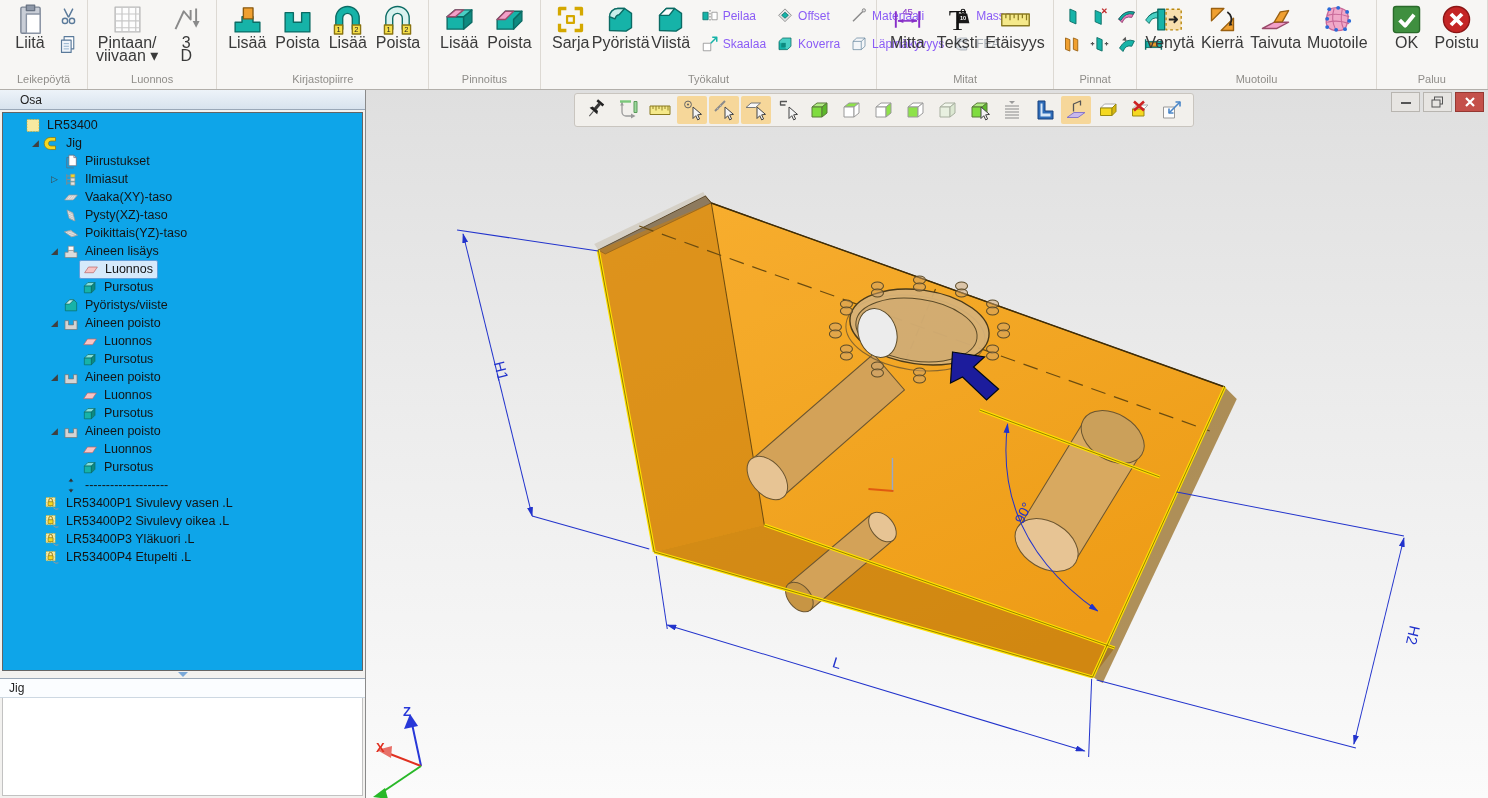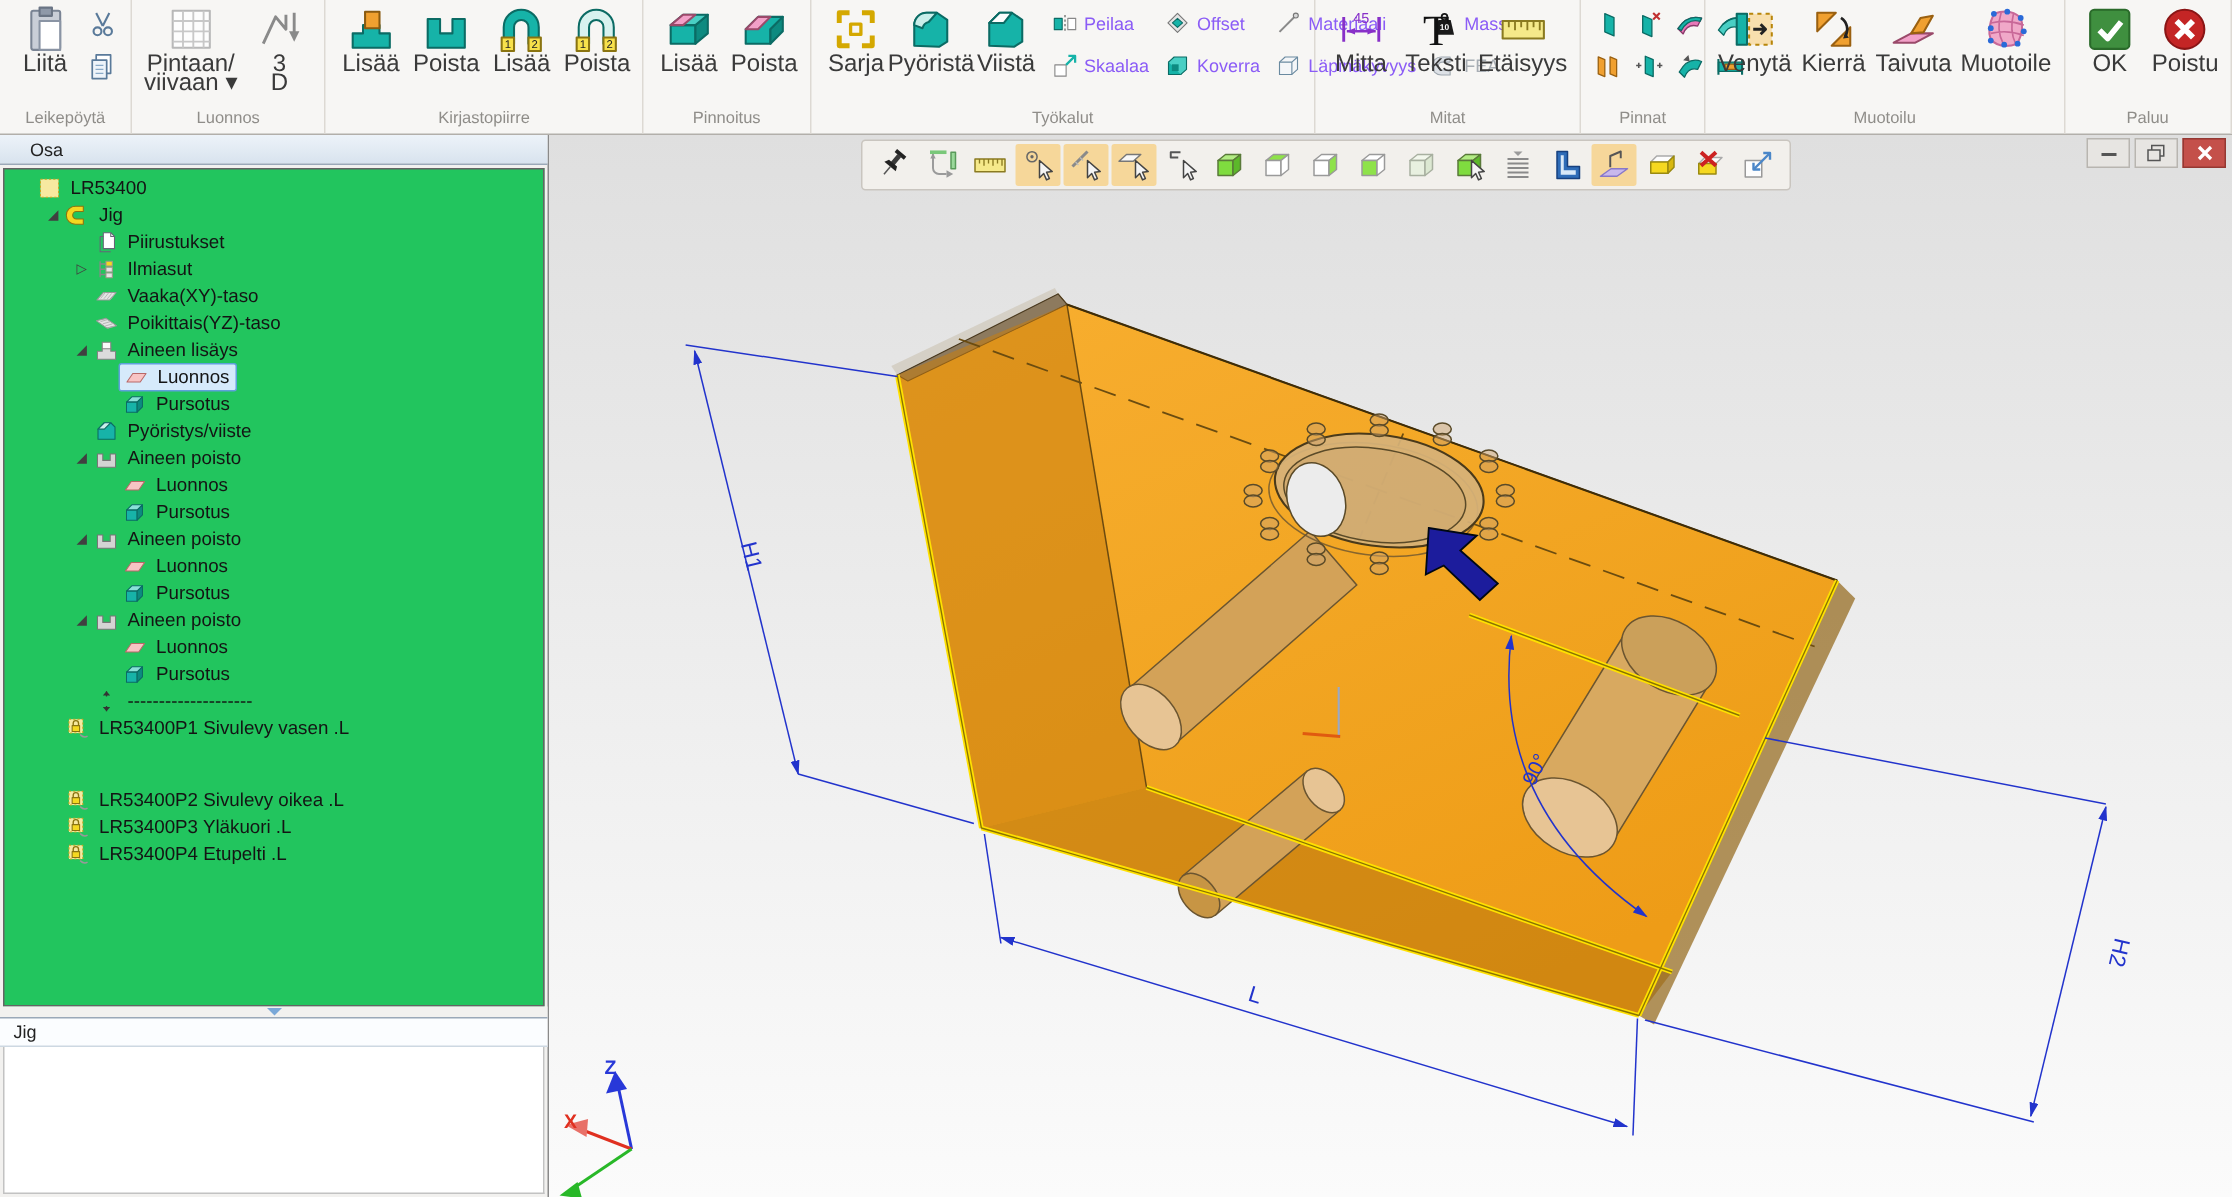--- a/index.html
+++ b/index.html
@@ -18,21 +18,21 @@
   .rib-small{display:flex;align-items:center;gap:4px;height:28px;padding:0 5px;font-size:12px;color:#8b5cf6;white-space:nowrap;}
   .rib-small .icon{width:18px;height:18px;}
   .rib-small.disabled{color:#a8aeb4;}
   .rib-tiny{width:27px;height:28px;display:flex;align-items:center;justify-content:center;}
   .rib-tiny .icon{width:21px;height:21px;}
 
   
   .main{display:flex;height:708px;}
   .sidebar{width:366px;flex:none;border-right:1px solid #8a8a8a;background:#f2f1ef;display:flex;flex-direction:column;box-sizing:border-box;}
   .sidebar-header{height:20px;background:linear-gradient(#edf3f9,#d8e3ee);border-bottom:1px solid #9aa8b8;font-size:12px;padding:3px 20px 0;color:#222;box-sizing:border-box;}
-  .tree-box{height:554px;margin:2px 2px 0;background:#22c55e;border:1px solid #646464;overflow:hidden;padding-top:3px;}
+  .tree-box{height:554px;margin:2px 2px 0;background:#0ea5e9;border:1px solid #646464;overflow:hidden;padding-top:3px;}
   .tree-row{height:18px;display:flex;align-items:center;font-size:12.5px;color:#141414;white-space:nowrap;}
   .tree-arrow{width:15px;text-align:center;font-size:9px;color:#404040;flex:none;}
   .tree-icon{width:18px;height:17px;flex:none;margin-right:3px;}
   .tree-sel{display:flex;align-items:center;}
   .tree-sel.on{border:1px solid #5fa0dc;background:#d6eafb;border-radius:2px;padding:0 2px;margin-left:-2px;}
   .tree-label{padding:0 2px;}
   .splitter{height:7px;display:flex;align-items:center;justify-content:center;background:#f2f1ef;}
   .splitter-arrow{width:0;height:0;border-left:5px solid transparent;border-right:5px solid transparent;border-top:5px solid #7aa8d8;}
   .bottom-header{height:20px;background:#fbfdff;border-top:1px solid #9aa8b8;border-bottom:1px solid #cdd8e2;font-size:12px;padding:2px 9px 0;color:#222;box-sizing:border-box;}
   .bottom-panel{flex:1;background:#fff;margin:0 2px 2px;border:1px solid #c2c2c2;border-top:none;}
@@ -583,20 +583,34 @@
                 </svg>
               </span>
               <span class="tree-label">Vaaka(XY)-taso</span>
             </div>
           </div>
           <div class="tree-row" style="padding-left: 44px;">
             <span class="tree-arrow"></span>
             <div class="tree-sel">
               <span class="icon tree-icon">
                 <svg viewBox="0 0 24 24" stroke-linejoin="round">
+                  <g transform="rotate(75 12 12)">
+                    <path d="M3 15.5 l6-7 h12 l-6 7z" fill="#e4e4e4" stroke="#9a9a9a"></path>
+                    <path d="M6.5 14 l4.4-5.5 M9.5 14.4 l4.4-5.5 M12.5 14.8 l4.4-5.5 M15.5 15.2 l4.2-5.3" stroke="#b0b0b0" stroke-width="0.8"></path>
+                  </g>
+                </svg>
+              </span>
+              <span class="tree-label">Pysty(XZ)-taso</span>
+            </div>
+          </div>
+          <div class="tree-row" style="padding-left: 44px;">
+            <span class="tree-arrow"></span>
+            <div class="tree-sel">
+              <span class="icon tree-icon">
+                <svg viewBox="0 0 24 24" stroke-linejoin="round">
                   <g transform="rotate(35 12 12)">
                     <path d="M3 15.5 l6-7 h12 l-6 7z" fill="#e4e4e4" stroke="#9a9a9a"></path>
                     <path d="M6.5 14 l4.4-5.5 M9.5 14.4 l4.4-5.5 M12.5 14.8 l4.4-5.5 M15.5 15.2 l4.2-5.3" stroke="#b0b0b0" stroke-width="0.8"></path>
                   </g>
                 </svg>
               </span>
               <span class="tree-label">Poikittais(YZ)-taso</span>
             </div>
           </div>
           <div class="tree-row" style="padding-left: 44px;">
@@ -771,21 +785,21 @@
                 <svg viewBox="0 0 24 24" stroke-linejoin="round">
                   <rect x="3.5" y="3.5" width="13" height="13" fill="#f7e9a0" stroke="#caa820" stroke-dasharray="2,2"></rect>
                   <path d="M7.5 9.5 v-2.2 a2.5 2.5 0 0 1 5 0 v2.2" fill="none" stroke="#8a7410" stroke-width="1.3"></path>
                   <rect x="6.5" y="9.5" width="7" height="5.5" fill="#f5d820" stroke="#8a7410"></rect>
                   <path d="M14 18 q3.5 3.5 7 1.5" fill="none" stroke="#999" stroke-width="1.4"></path>
                 </svg>
               </span>
               <span class="tree-label">LR53400P1 Sivulevy vasen .L</span>
             </div>
           </div>
-          <div class="tree-row" style="padding-left: 25px; margin-top: 30px;">
+          <div class="tree-row" style="padding-left: 25px;">
             <span class="tree-arrow"></span>
             <div class="tree-sel">
               <span class="icon tree-icon">
                 <svg viewBox="0 0 24 24" stroke-linejoin="round">
                   <rect x="3.5" y="3.5" width="13" height="13" fill="#f7e9a0" stroke="#caa820" stroke-dasharray="2,2"></rect>
                   <path d="M7.5 9.5 v-2.2 a2.5 2.5 0 0 1 5 0 v2.2" fill="none" stroke="#8a7410" stroke-width="1.3"></path>
                   <rect x="6.5" y="9.5" width="7" height="5.5" fill="#f5d820" stroke="#8a7410"></rect>
                   <path d="M14 18 q3.5 3.5 7 1.5" fill="none" stroke="#999" stroke-width="1.4"></path>
                 </svg>
               </span>

